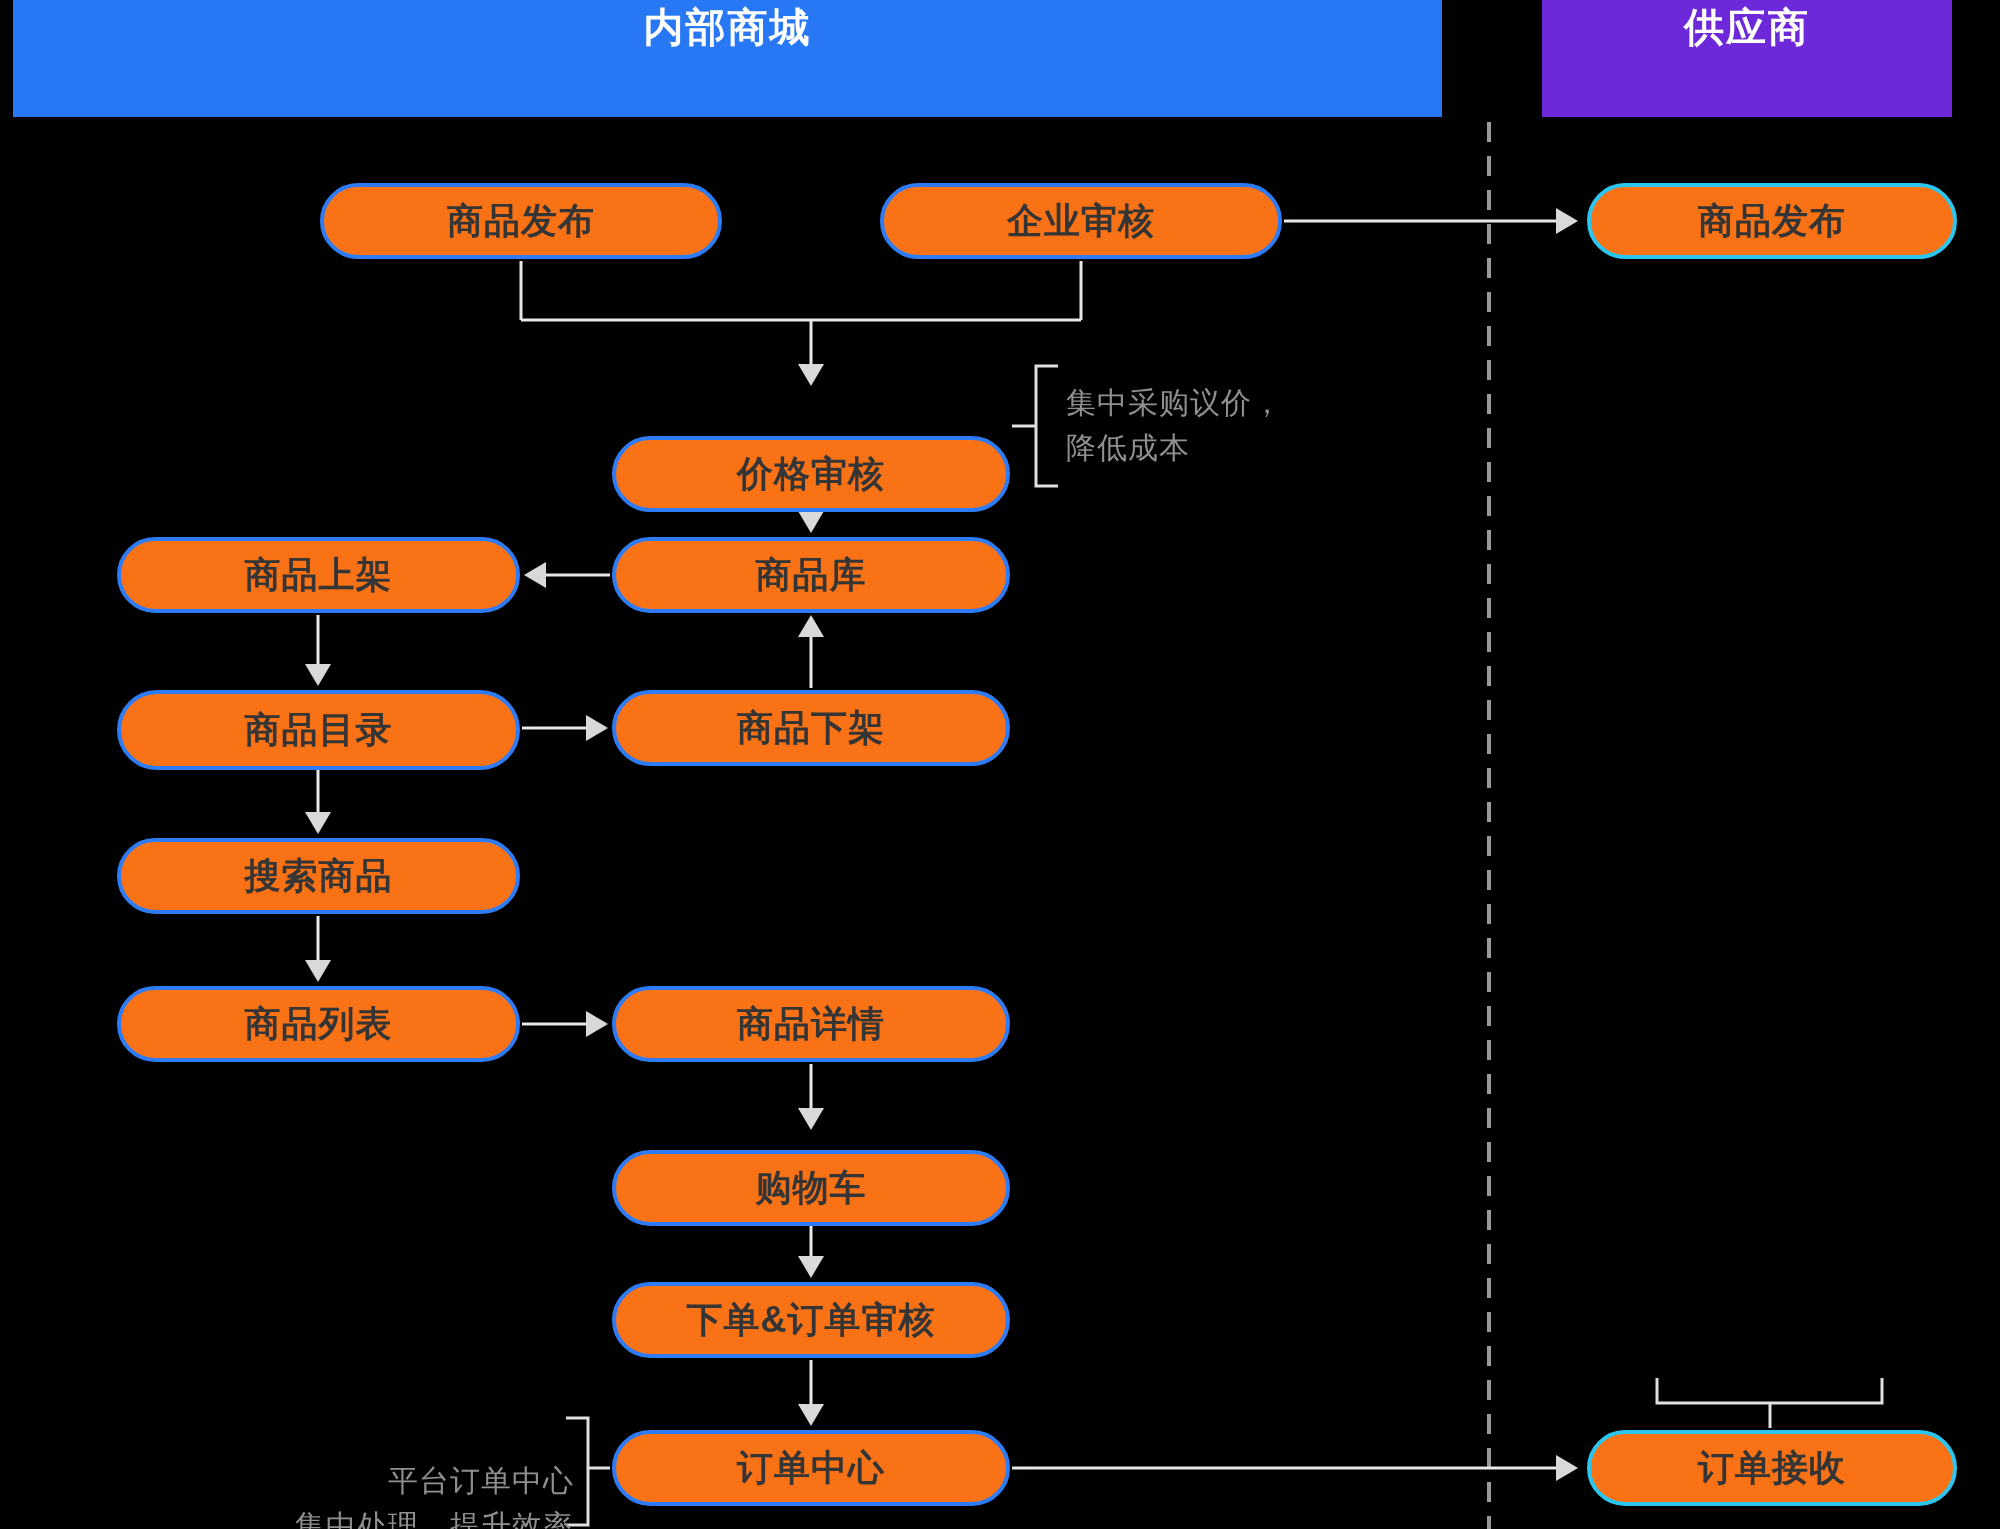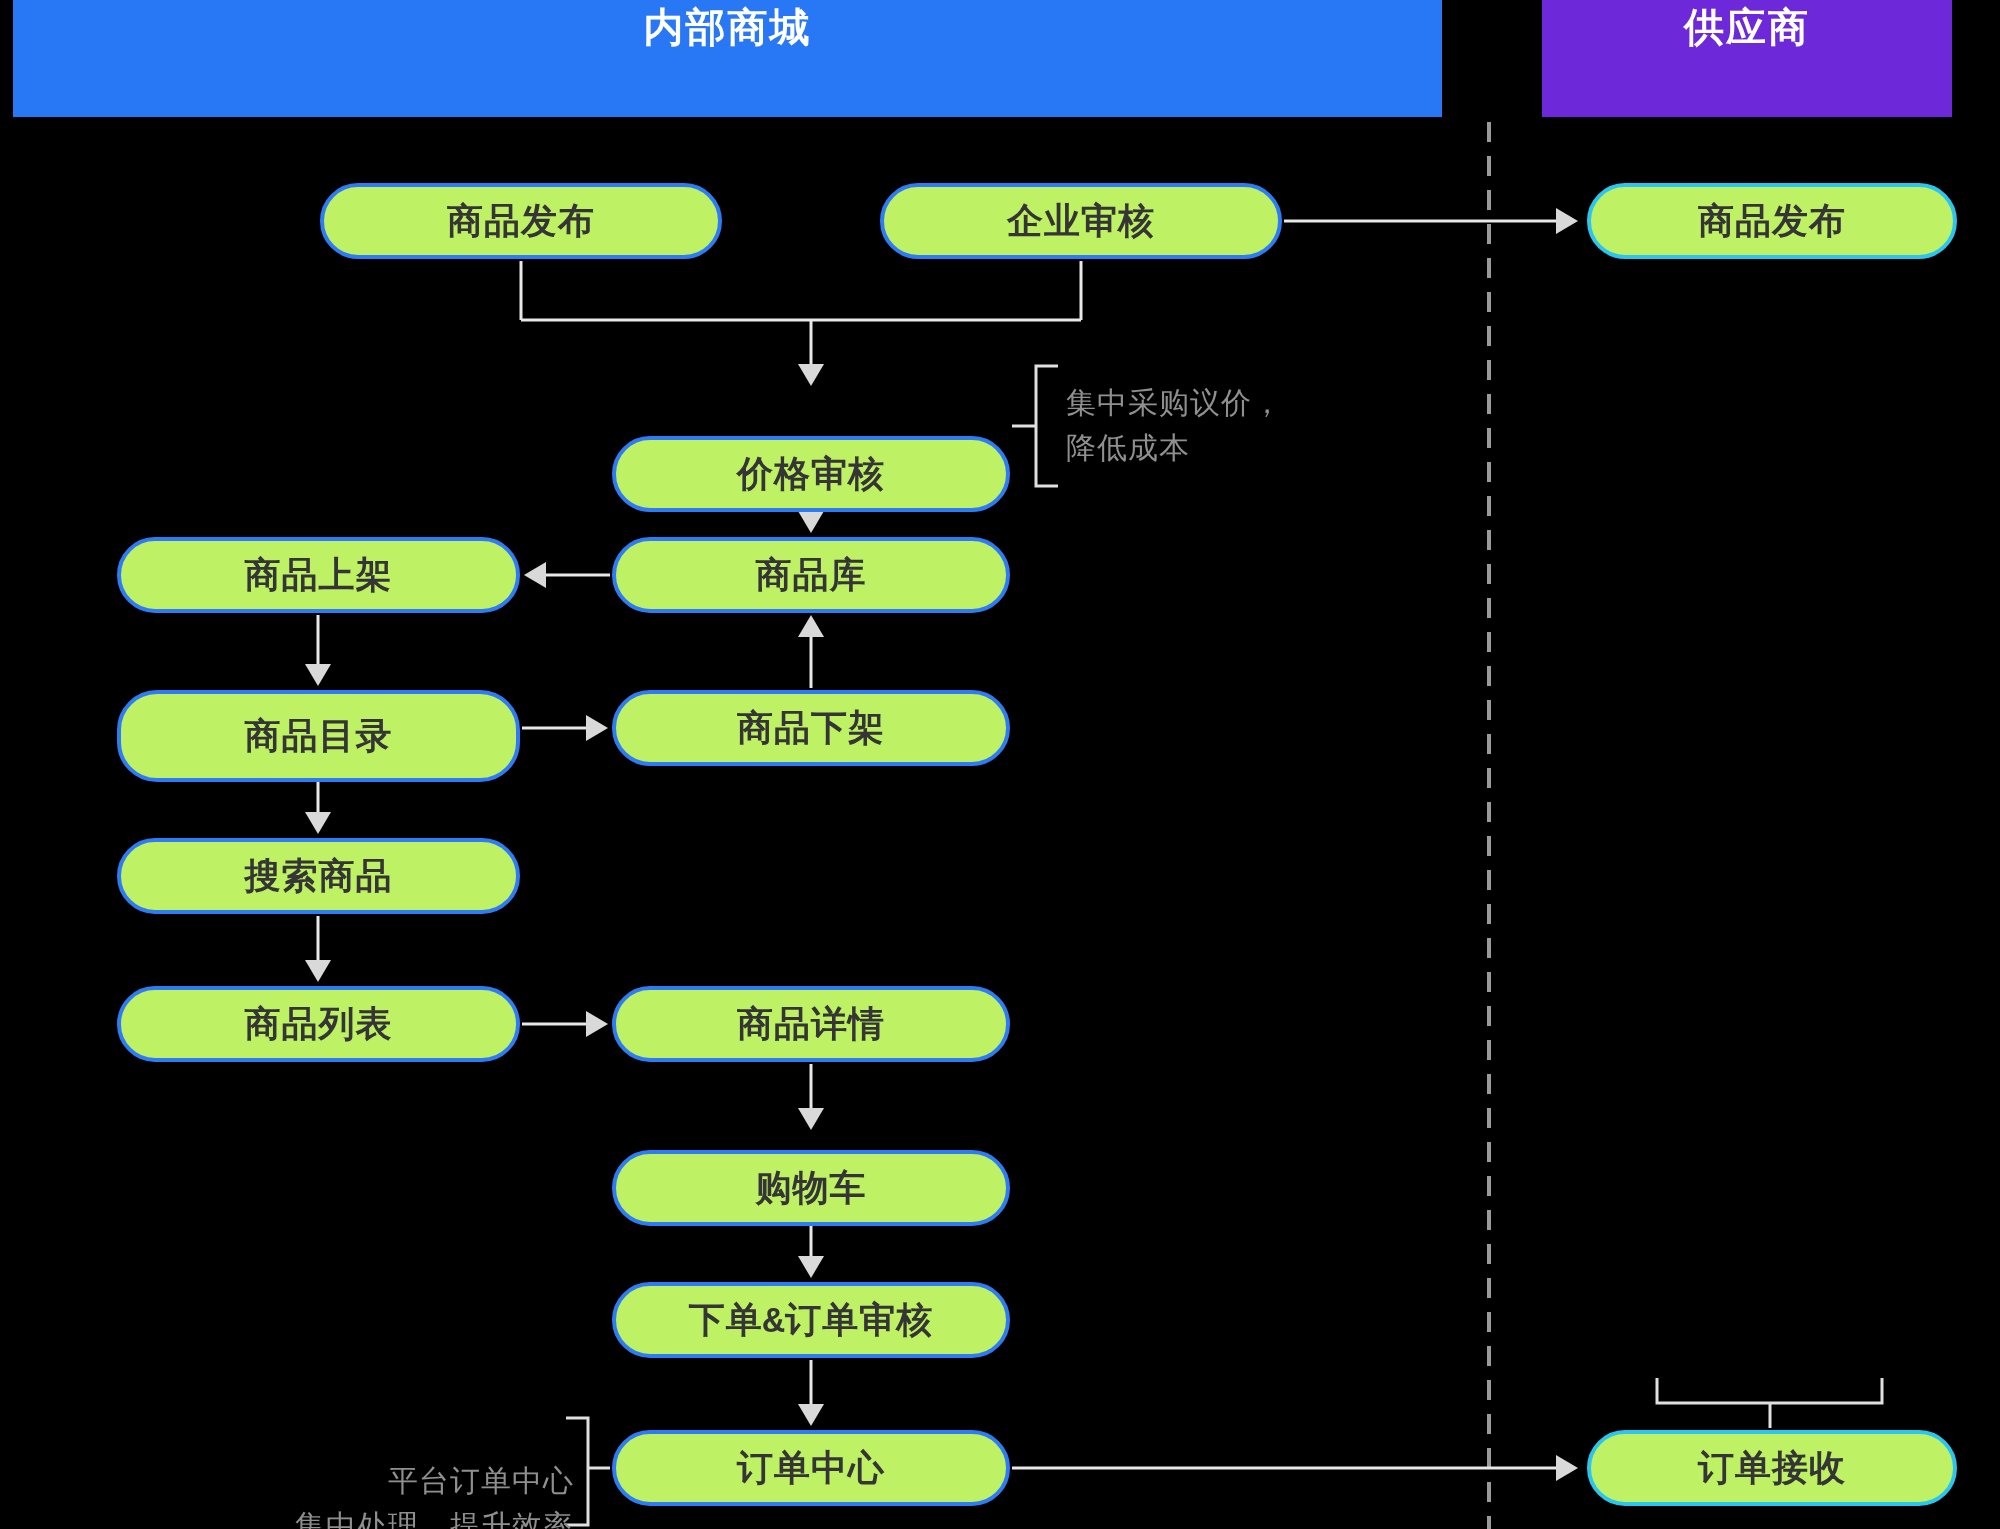--- a/index.html
+++ b/index.html
@@ -44,32 +44,31 @@
     width: 4px;
     height: 1407px;
     background: repeating-linear-gradient(
       to bottom,
       #9A9A9A 0px, #9A9A9A 20px,
       transparent 20px, transparent 34px
     );
   }
   .node {
     position: absolute;
-    background: #bef264;
+    background: #f97316;
     border: 4px solid #2E7CF5;
     border-radius: 40px;
     box-sizing: border-box;
     display: flex;
     align-items: center;
     justify-content: center;
     color: #353535;
     font-size: 36px;
     font-weight: bold;
     letter-spacing: 1px;
-    font-family: Liberation Mono, monospace;
   }
   .node.supplier {
     border-color: #2BC6EF;
   }
   .annotation {
     position: absolute;
     color: #8F8F8F;
     font-size: 30px;
     line-height: 45px;
     letter-spacing: 1px;
@@ -198,21 +197,21 @@
   <div class="node" style="left:320px; top:183px; width:402px; height:76px;">商品发布</div>
 
   <div class="node" style="left:880px; top:183px; width:402px; height:76px;">企业审核</div>
 
   <div class="node" style="left:612px; top:388px; width:398px; height:76px;margin-top:48px;">价格审核</div>
 
   <div class="node" style="left:612px; top:537px; width:398px; height:76px;">商品库</div>
 
   <div class="node" style="left:117px; top:537px; width:403px; height:76px;">商品上架</div>
 
-  <div class="node" style="left:117px; top:690px; width:403px; height:92px;">商品目录</div>
+  <div class="node" style="left:117px; top:690px; width:403px; height:80px;">商品目录</div>
 
   <div class="node" style="left:612px; top:690px; width:398px; height:76px;">商品下架</div>
 
   <div class="node" style="left:117px; top:838px; width:403px; height:76px;">搜索商品</div>
 
   <div class="node" style="left:117px; top:986px; width:403px; height:76px;">商品列表</div>
 
   <div class="node" style="left:612px; top:986px; width:398px; height:76px;">商品详情</div>
 
   <div class="node" style="left:612px; top:1150px; width:398px; height:76px;">购物车</div>

